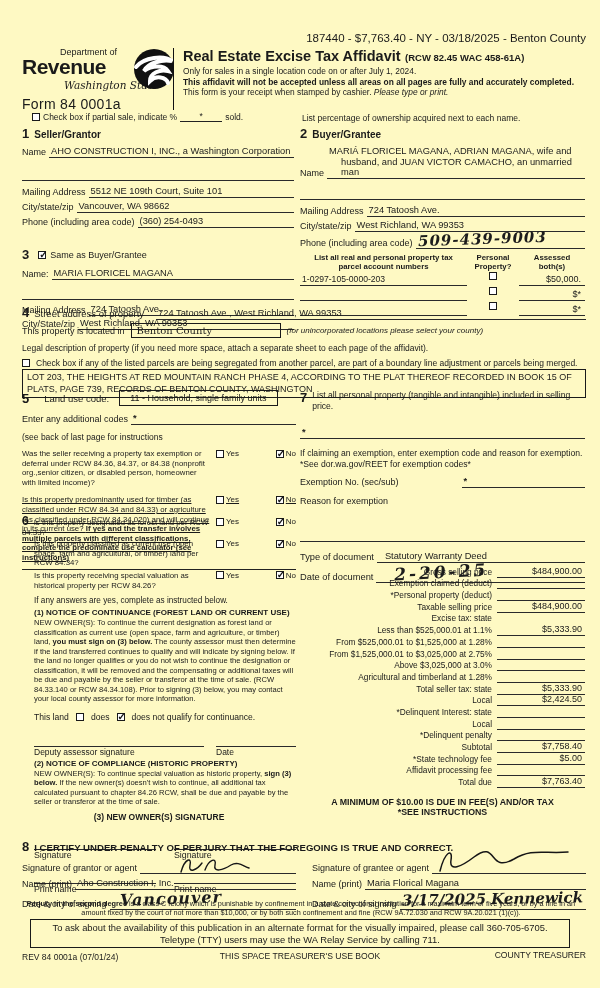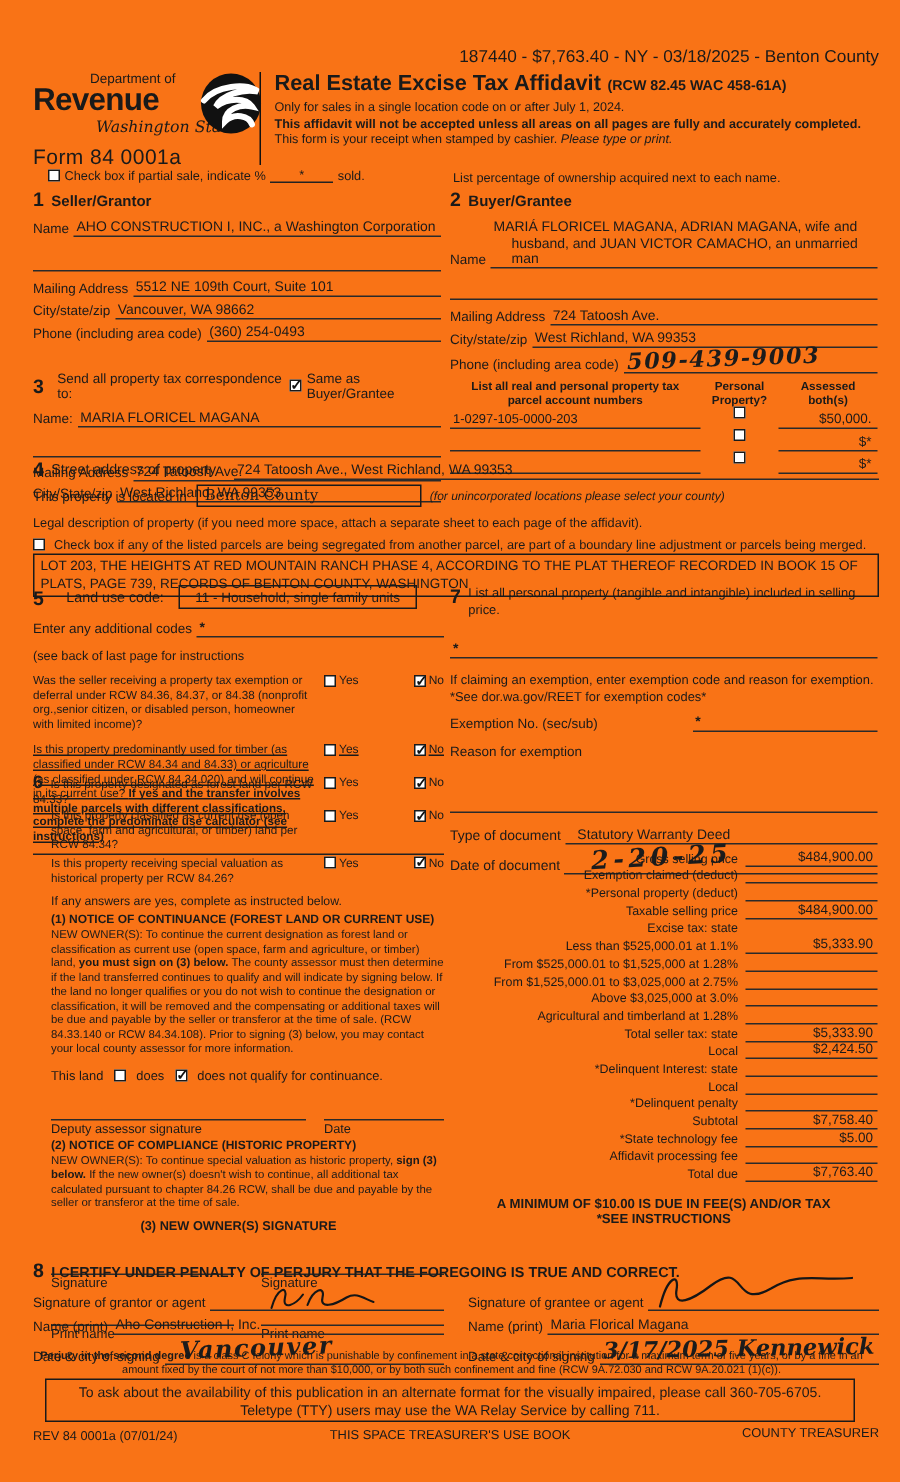--- a/index.html
+++ b/index.html
@@ -1,18 +1,18 @@
 <!DOCTYPE html>
 <html><head>
 <meta charset="utf-8">
 <style>
   * { margin:0; padding:0; box-sizing:border-box; }
   html,body { background:#e8e8e8; }
   #page {
-    position:relative; width:600px; height:988px; background:#f97316;
+    position:relative; width:600px; height:988px; background:#fef9c3;
     font-family:"Liberation Sans", sans-serif; color:#1a1a1a; margin:0 auto;
     overflow:hidden;
   }
   .abs { position:absolute; }
   .b { font-weight:bold; }
   .i { font-style:italic; }
   .num { font-size:13px; font-weight:bold; margin-right:5px; }
   .secttl { font-size:10px; font-weight:bold; }
   .field { display:flex; align-items:flex-end; font-size:9px; }
   .field .lbl { white-space:nowrap; margin-right:3px; padding-bottom:1px; }
@@ -144,21 +144,20 @@
     <div style="display:flex; align-items:flex-end; height:15px;">
       <div class="sigline" style="flex:1; font-size:8.6px; padding:0 2px 1px;"></div>
       <div style="width:52px; text-align:center; padding-bottom:2px;"><span class="cb"></span></div>
       <div class="sigline" style="width:66px; font-size:9px; text-align:right; padding:0 4px 1px;">$*</div>
     </div>
   </div>
 
   <div class="abs" style="top:247px; left:22px; width:272px;">
     <div style="display:flex; align-items:center; gap:4px; font-size:9px;">
       <span class="num">3</span>
-      <span>Send all property tax correspondence to:</span>
       <span class="cb on"></span>
       <span>Same as Buyer/Grantee</span>
     </div>
     <div class="field" style="margin-top:6px;">
         <span class="lbl">Name:</span>
         <span class="val">MARIA FLORICEL MAGANA</span>
       </div>
     <div class="field" style="margin-top:9px;">
         <span class="val"></span>
       </div>

